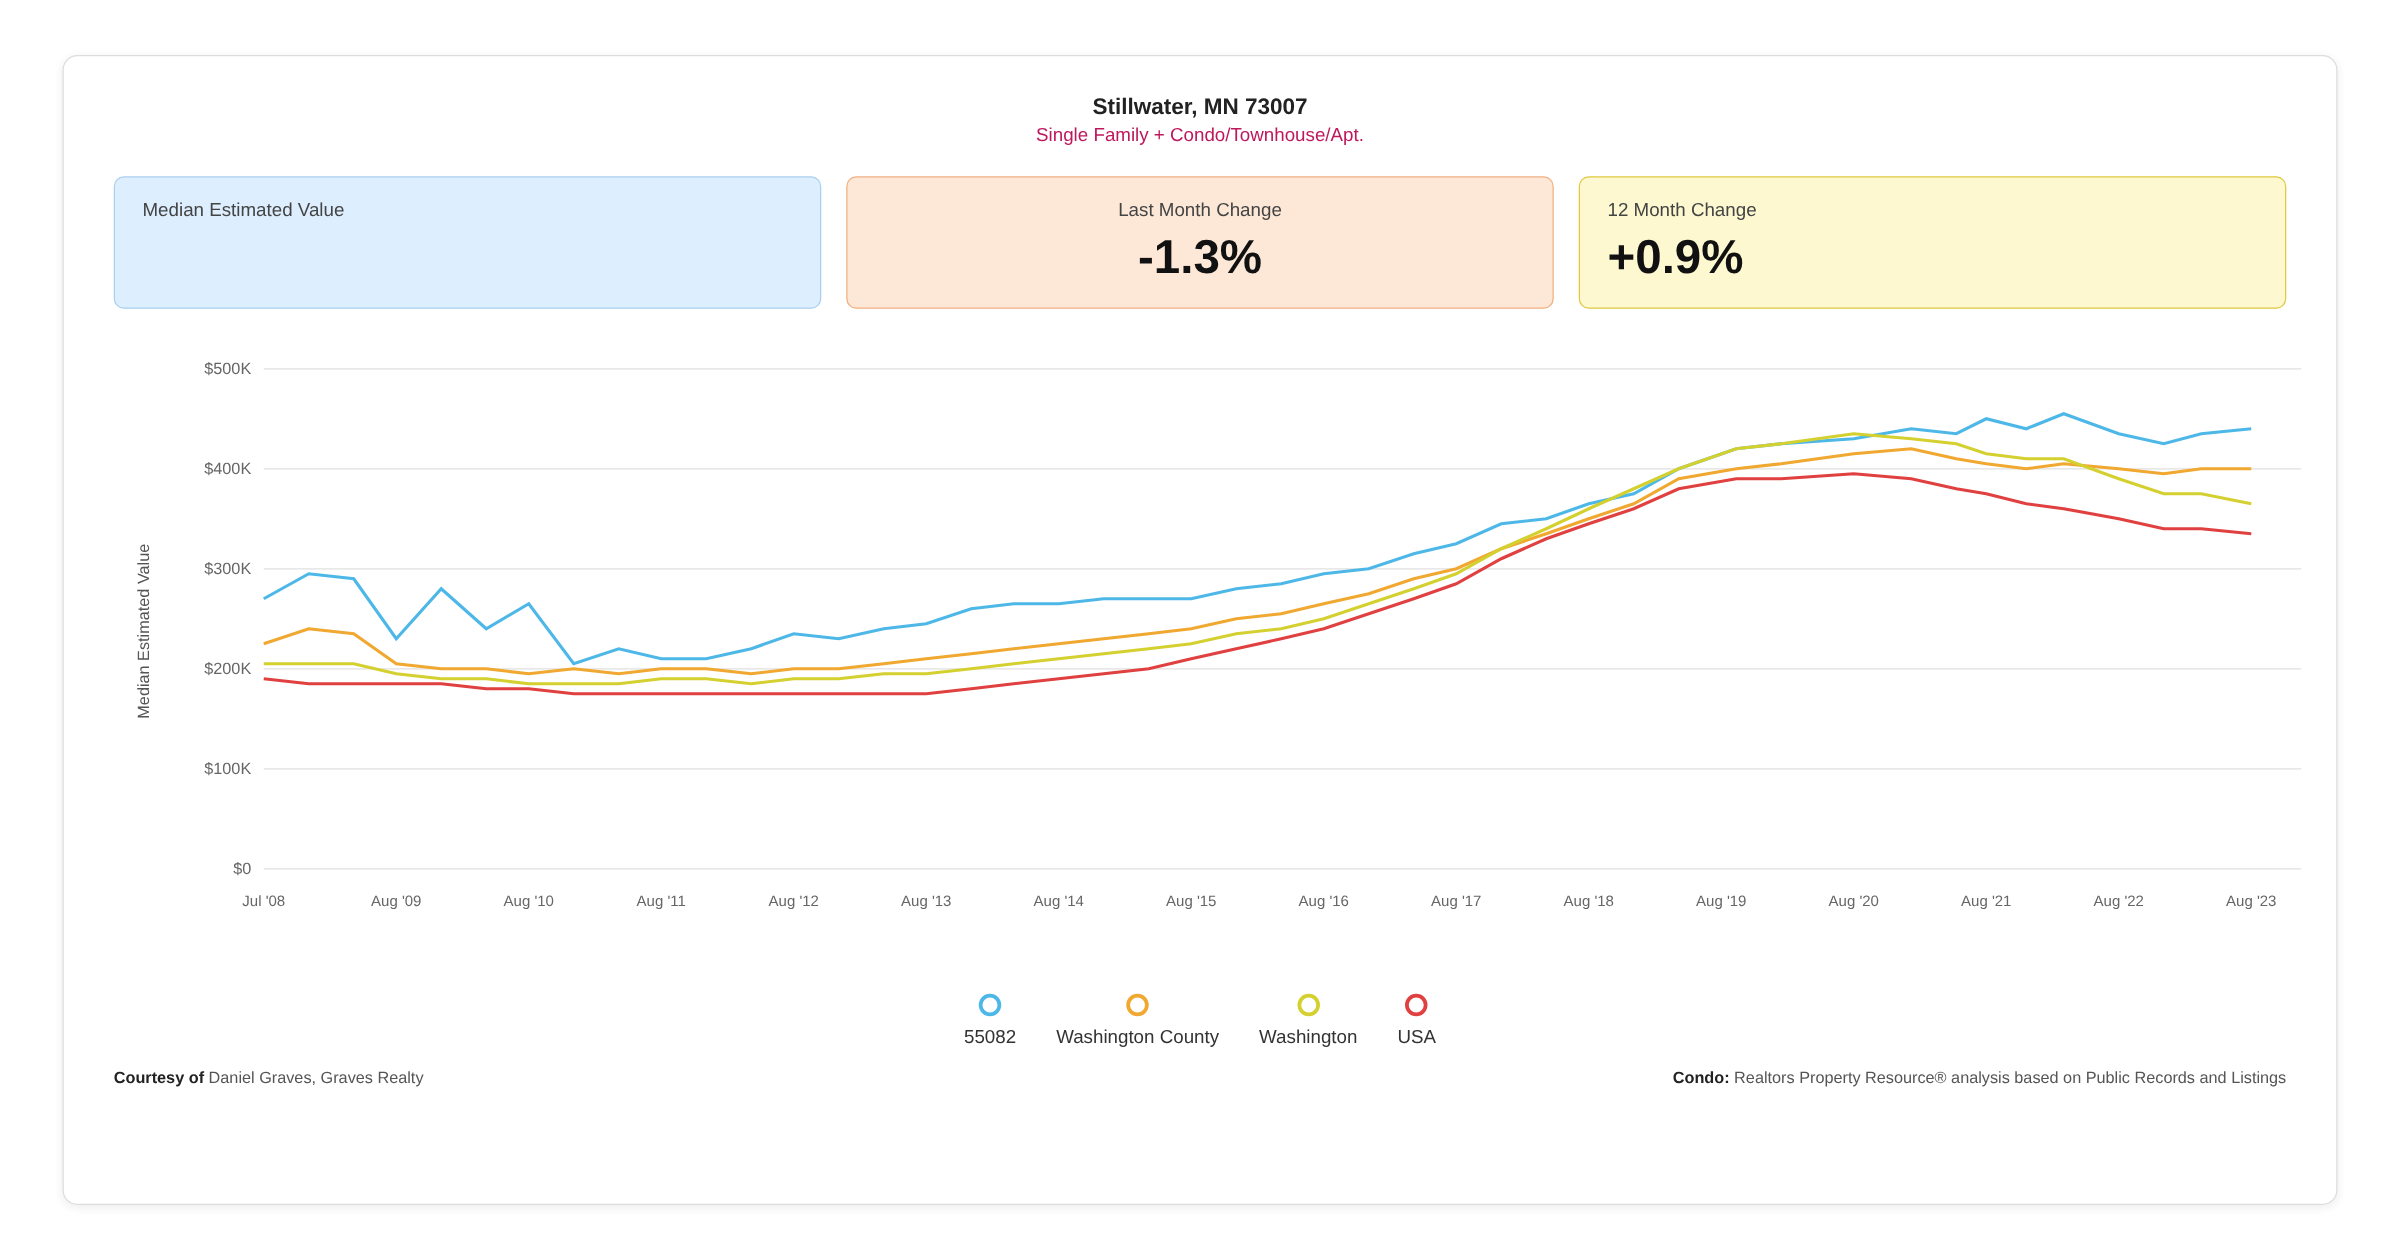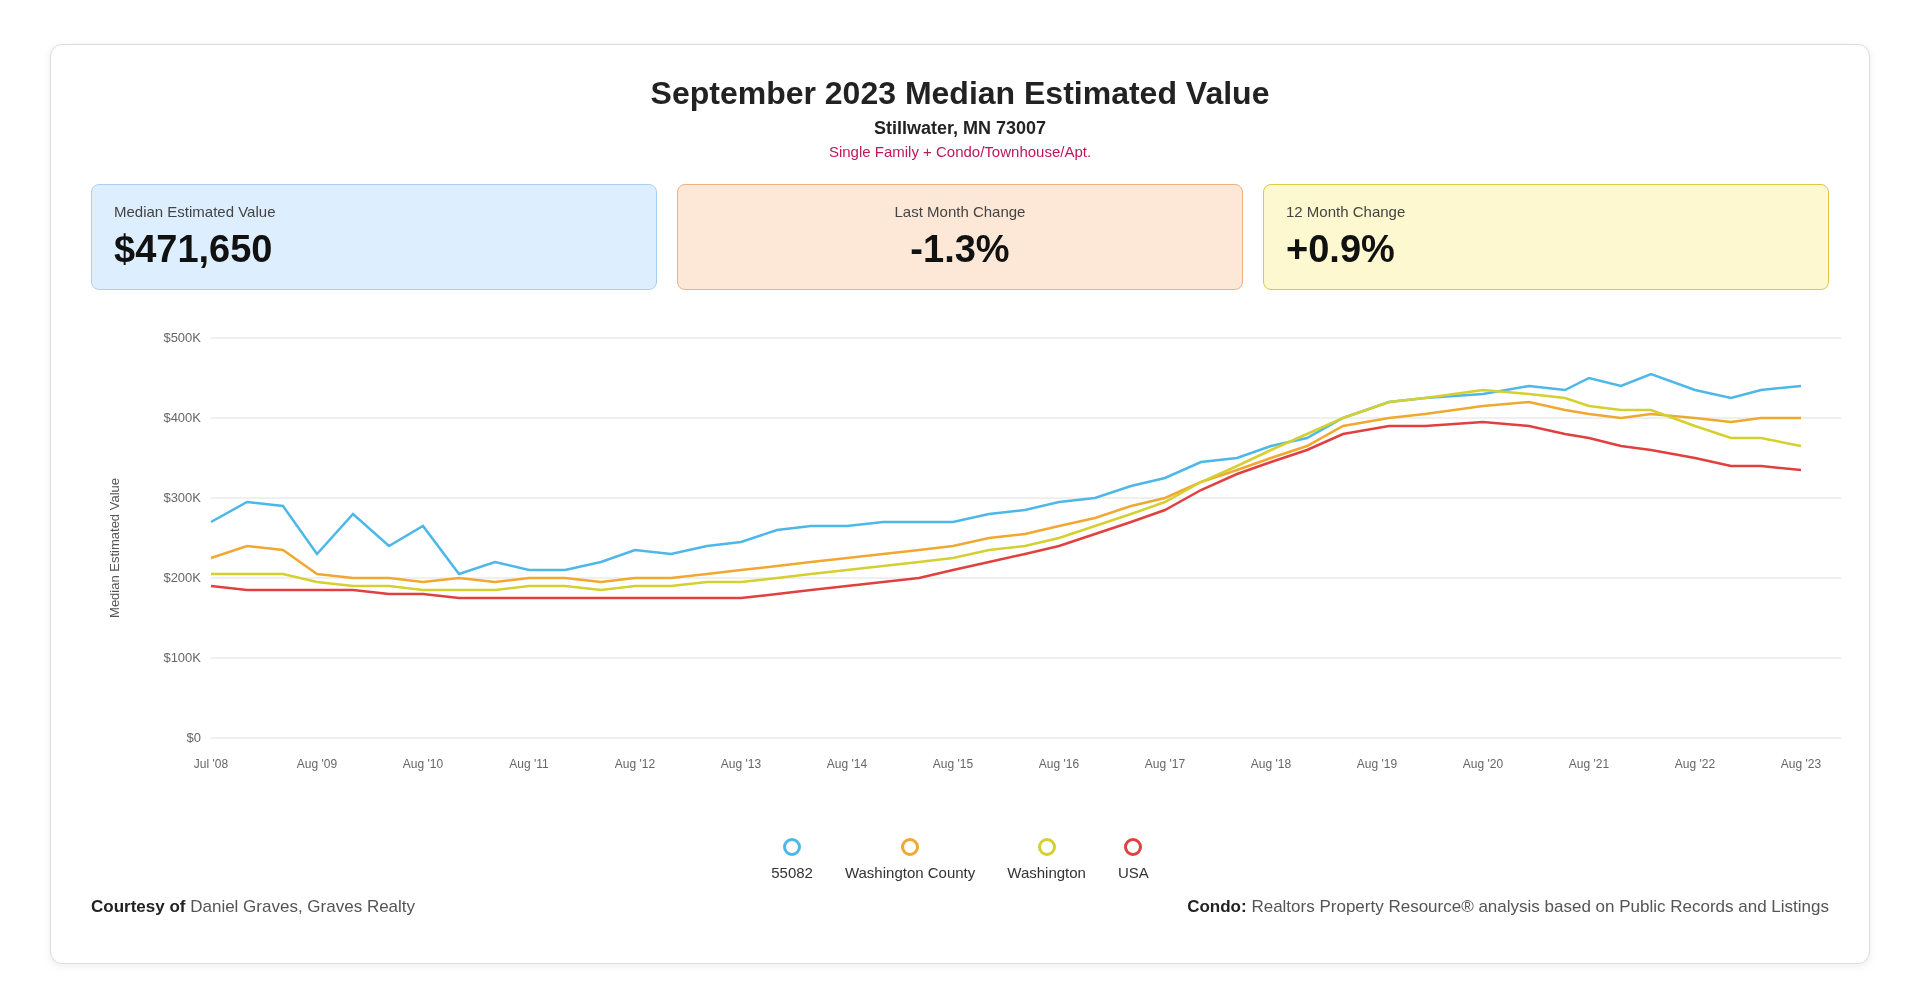--- a/index.html
+++ b/index.html
@@ -101,43 +101,41 @@
       width: 18px;
       height: 18px;
       border-radius: 50%;
       border: 3px solid;
       background: #fff;
       flex-shrink: 0;
     }
     .footer {
       display: flex;
       justify-content: space-between;
-      font-size: 17px;
+      font-size: 13px;
       color: #555;
       margin-top: 10px;
     }
     .footer strong {
       font-weight: 700;
       color: #222;
     }
   </style>
 </head>
 <body>
 
 <div class="card">
   <div class="header">
-    <h1>September 2023 Median Estimated Value</h1>
     <h2>Stillwater, MN 73007</h2>
     <p>Single Family + Condo/Townhouse/Apt.</p>
   </div>
 
   <div class="stats-row">
     <div class="stat-box blue">
       <div class="stat-label">Median Estimated Value</div>
-      <div class="stat-value">$471,650</div>
     </div>
     <div class="stat-box orange">
       <div class="stat-label">Last Month Change</div>
       <div class="stat-value">-1.3%</div>
     </div>
     <div class="stat-box yellow">
       <div class="stat-label">12 Month Change</div>
       <div class="stat-value">+0.9%</div>
     </div>
   </div>

